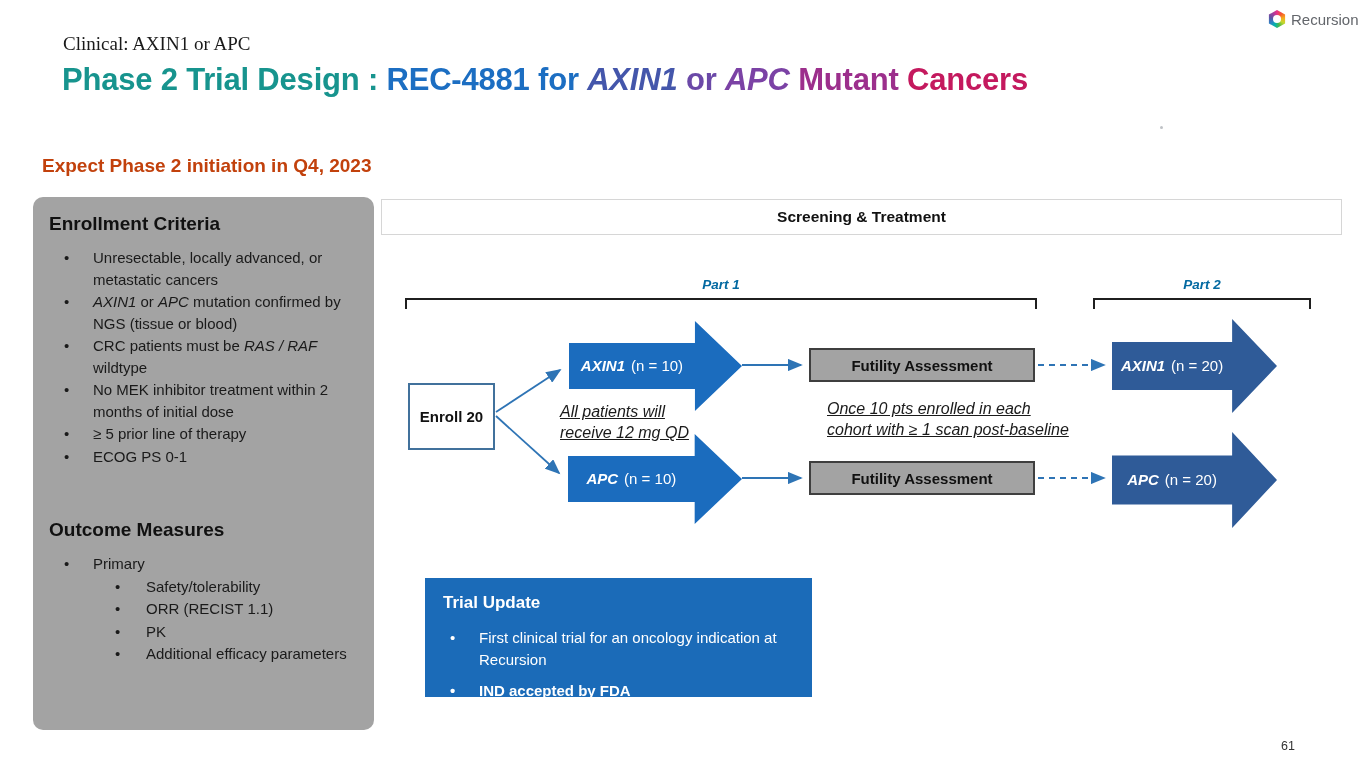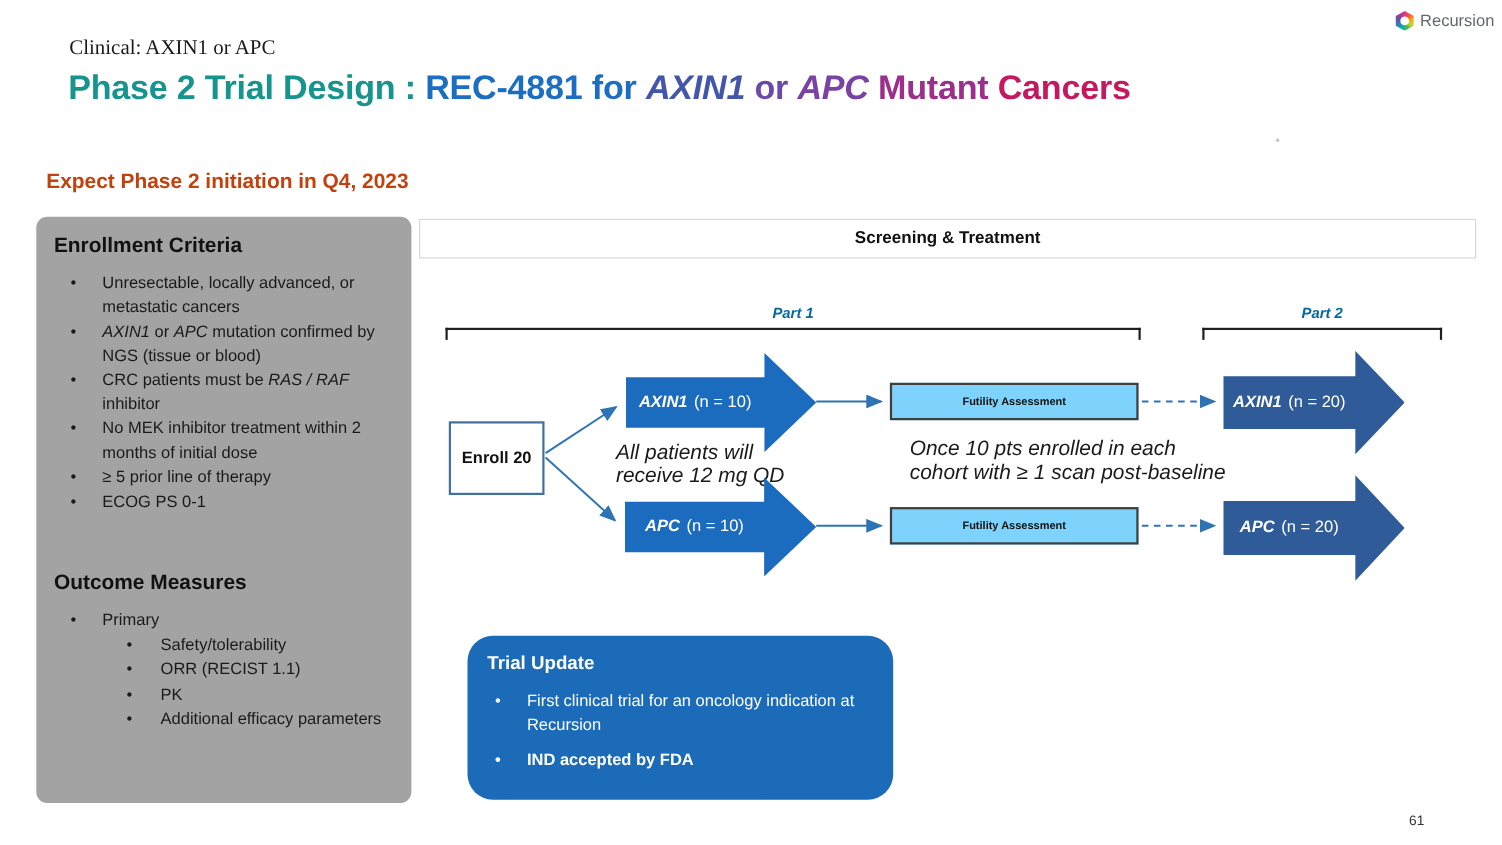--- a/index.html
+++ b/index.html
@@ -60,34 +60,34 @@
   .barrow .lbl{position:absolute;left:0;top:24.5%;height:51%;width:72.8%;display:flex;align-items:center;justify-content:center;
     color:#fff;font-size:15px;white-space:nowrap;}
   .barrow .gene{font-weight:bold;font-style:italic;}
   .barrow .nval{margin-left:6px;font-weight:normal;}
   .ar-axin1-p1{left:569px;top:321px;width:173px;height:90px;}
   .ar-apc-p1{left:568px;top:434px;width:174px;height:90px;}
   .ar-axin1-p2{left:1112px;top:319px;width:165px;height:94px;}
   .ar-apc-p2{left:1112px;top:432px;width:165px;height:96px;}
 
   
-  .futility{position:absolute;left:809px;width:226px;height:34px;background:#7dd3fc;border:2px solid #3f3f3f;
-    box-sizing:border-box;display:flex;align-items:center;justify-content:center;font-size:10px;font-weight:bold;color:#111;z-index:2;}
+  .futility{position:absolute;left:809px;width:226px;height:34px;background:#a3a3a3;border:2px solid #3f3f3f;
+    box-sizing:border-box;display:flex;align-items:center;justify-content:center;font-size:15px;font-weight:bold;color:#111;z-index:2;}
   .fut1{top:348px;} .fut2{top:461px;}
 
   
-  .note{position:absolute;font-size:19px;font-style:italic;line-height:21px;color:#1a1a1a;white-space:pre-line;}
+  .note{position:absolute;font-size:16px;font-style:italic;line-height:21px;color:#1a1a1a;white-space:pre-line;text-decoration:underline;}
   .note-dose{left:560px;top:401px;}
   .note-futility{left:827px;top:398px;}
 
   
   .connectors{position:absolute;left:0;top:0;width:1365px;height:768px;z-index:1;pointer-events:none;}
 
   
-  .update-box{position:absolute;left:425px;top:578px;width:387px;height:149px;background:#1B6BB8;border-radius:23px;
+  .update-box{position:absolute;left:425px;top:578px;width:387px;height:119px;background:#1B6BB8;border-radius:0;
     padding:15px 18px 0 18px;box-sizing:border-box;color:#fff;}
   .update-box h4{margin:0 0 14px 0;font-size:17px;font-weight:bold;}
   .update-box ul{list-style:none;margin:0;padding:0;}
   .update-box li{position:relative;padding-left:36px;font-size:15px;line-height:22px;margin-bottom:9px;}
   .update-box li::before{content:"•";position:absolute;left:7px;}
   .update-box li.b{font-weight:bold;}
 
   .page-num{position:absolute;left:1281px;top:739px;font-size:12.5px;color:#333;}
   .stray{position:absolute;left:1160px;top:126px;width:3px;height:3px;border-radius:50%;background:#8a8f98;opacity:.55;}
 </style>
@@ -107,21 +107,21 @@
     <span class="logo-text">Recursion</span>
   </div>
 
   <div class="expect">Expect Phase 2 initiation in Q4, 2023</div>
 
   <aside class="panel">
     <h3>Enrollment Criteria</h3>
     <ul class="lvl1">
       <li><span>Unresectable, locally advanced, or metastatic cancers</span></li>
       <li><span class="it">AXIN1</span><span> or </span><span class="it">APC</span><span> mutation confirmed by NGS (tissue or blood)</span></li>
-      <li><span>CRC patients must be </span><span class="it">RAS / RAF</span><span> inhibitor</span></li>
+      <li><span>CRC patients must be </span><span class="it">RAS / RAF</span><span> wildtype</span></li>
       <li><span>No MEK inhibitor treatment within 2 months of initial dose</span></li>
       <li><span>≥ 5 prior line of therapy</span></li>
       <li><span>ECOG PS 0-1</span></li>
     </ul>
     <h3 class="outcome-h">Outcome Measures</h3>
     <ul class="lvl1">
       <li><span>Primary</span></li>
     </ul>
     <ul class="lvl2">
       <li><span>Safety/tolerability</span></li>

